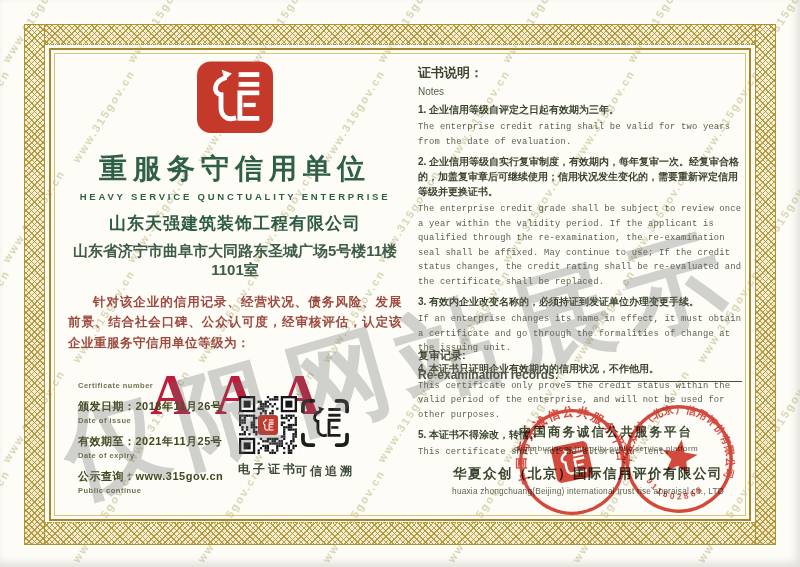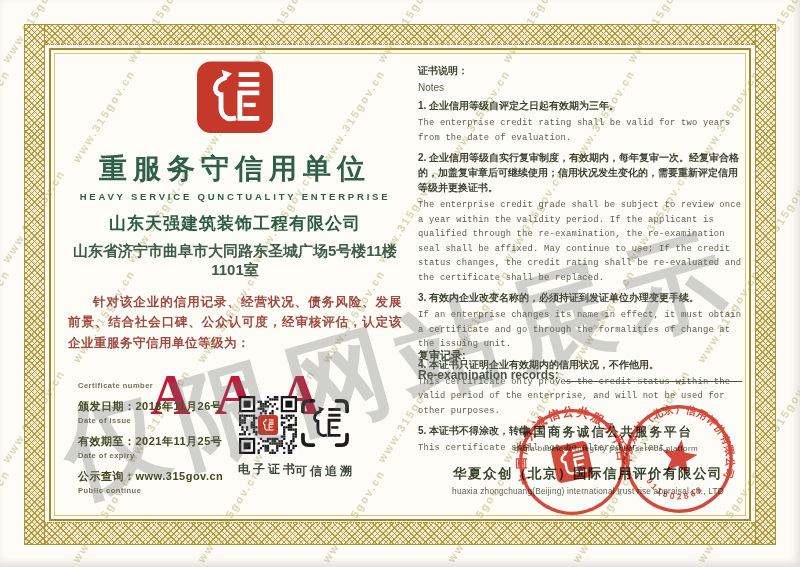--- a/index.html
+++ b/index.html
@@ -52,21 +52,21 @@
 
   .qr-block{position:absolute;z-index:3;left:236px;top:396px;width:64px;text-align:center;}
   .qr-holder{position:relative;width:58px;height:58px;margin:0 auto;}
   .qr-seal{position:absolute;left:19px;top:19px;width:20px;height:20px;background:#c5392b;border-radius:3px;
     display:flex;align-items:center;justify-content:center;}
   .trace-block{position:absolute;z-index:3;left:292px;top:394px;width:66px;text-align:center;}
   .mini-label{margin-top:7px;font-size:12px;font-weight:700;color:#3c4836;letter-spacing:3px;white-space:nowrap;}
 
   
   .right-col{position:absolute;z-index:3;left:418px;top:64px;width:324px;text-align:left;}
-  .notes-title-cn{font-size:10px;font-weight:700;color:#3c4430;}
+  .notes-title-cn{font-size:13px;font-weight:700;color:#3c4430;}
   .notes-title-en{font-size:10px;color:#555f48;margin-top:4px;}
   .note-cn{font-size:10px;font-weight:700;color:#3c4430;line-height:1.5;margin-top:5px;}
   .note-en{font-size:8.8px;color:#5b6350;line-height:1.65;margin-top:3px;letter-spacing:.2px;
     font-family:"Liberation Mono","DejaVu Sans Mono",monospace;}
   .review-block{position:absolute;z-index:3;left:418px;top:348px;width:324px;}
   .review-cn{font-size:11px;font-weight:700;color:#3c4430;}
   .review-row{display:flex;align-items:flex-end;margin-top:5px;}
   .review-en{font-size:12px;color:#4a5340;font-weight:700;white-space:nowrap;}
   .review-line{flex:1;border-bottom:1.5px solid #4a4f44;margin-left:6px;height:12px;}
 

